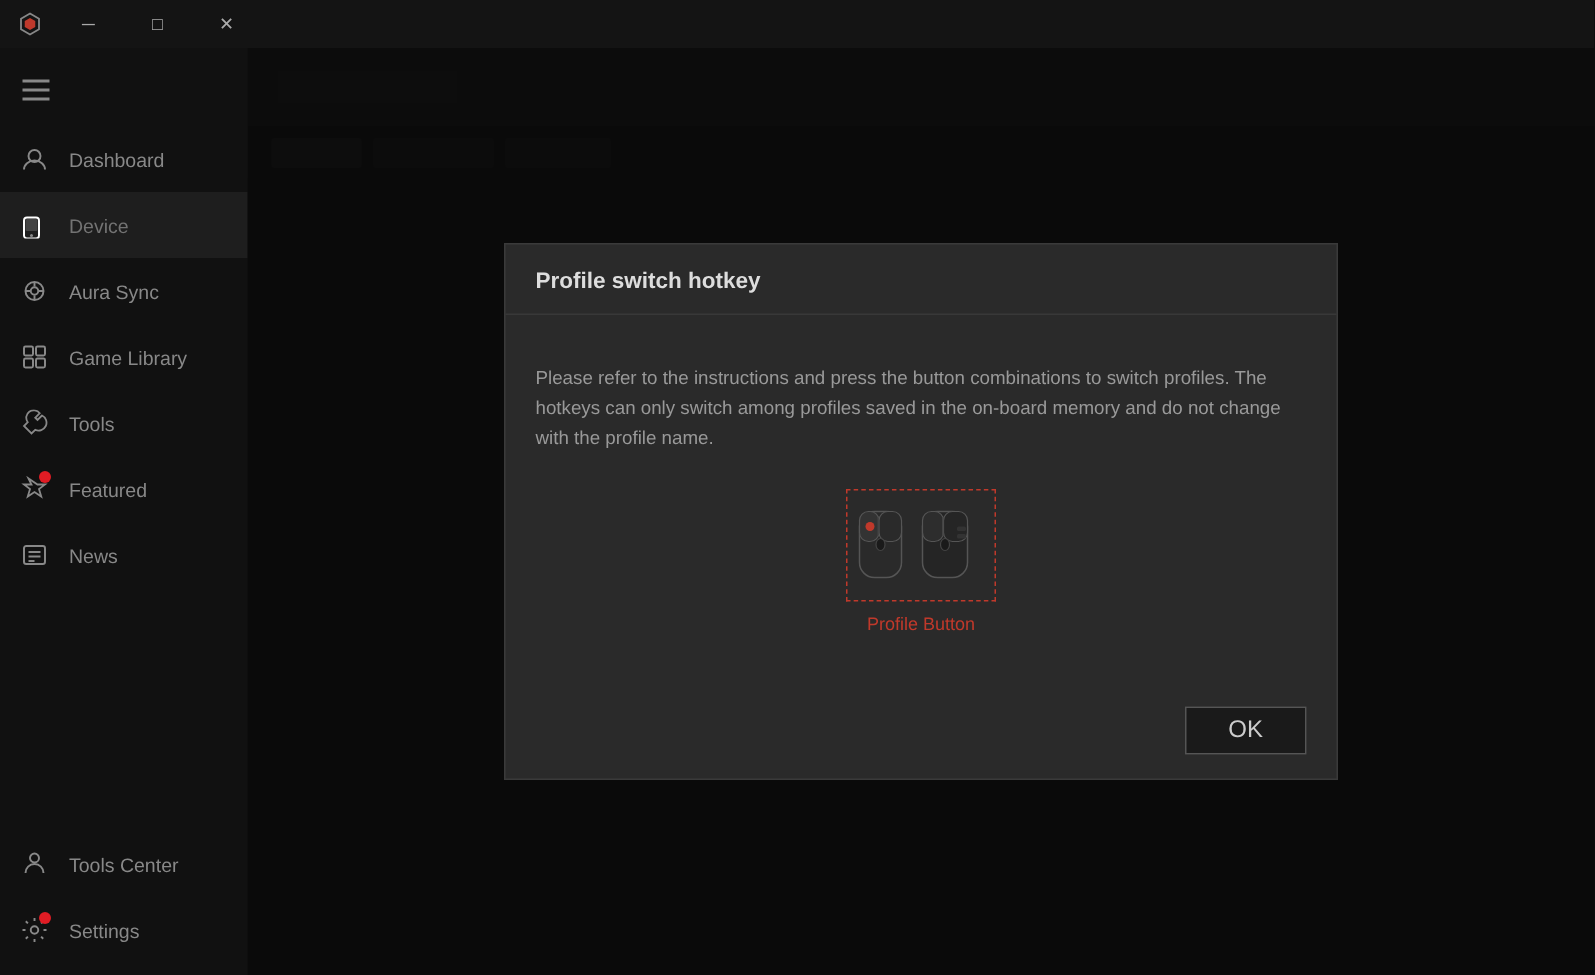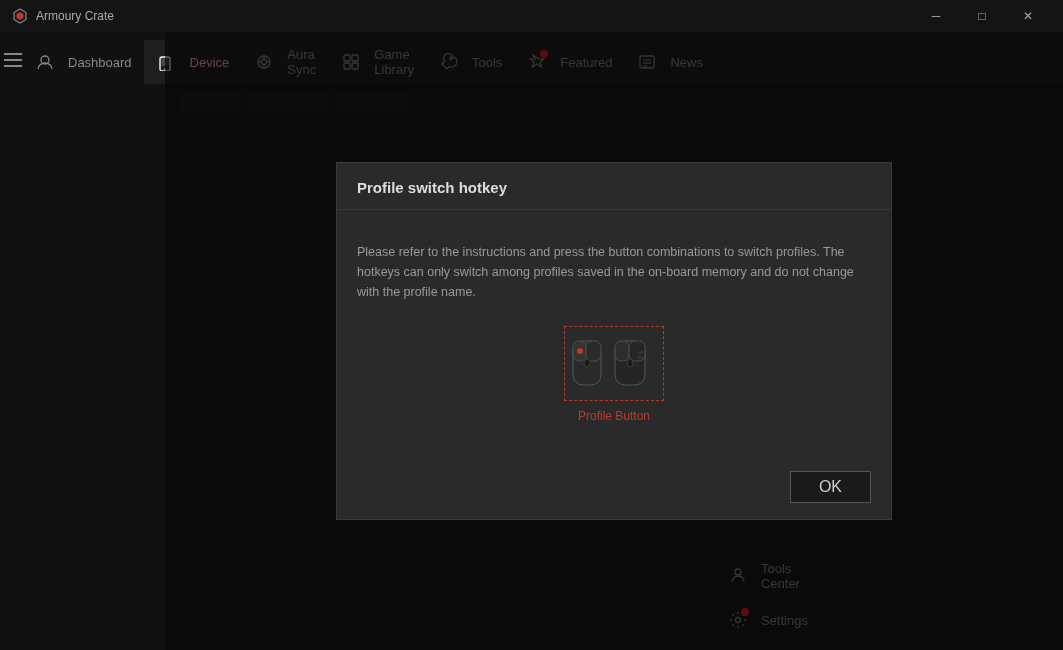--- a/index.html
+++ b/index.html
@@ -54,21 +54,21 @@
     .app-body {
       display: flex;
       height: calc(650px - 32px);
     }
 
     
     .sidebar {
       width: 165px;
       background: #111;
       display: flex;
-      flex-direction: row;
+      flex-direction: column;
       padding-top: 8px;
       flex-shrink: 0;
       position: relative;
       z-index: 10;
     }
     .sidebar-menu-btn {
       width: 40px;
       height: 40px;
       display: flex;
       align-items: center;
@@ -226,21 +226,20 @@
 </head>
 <body>
 
 <div class="title-bar">
   <span class="title-bar-icon">
     <svg width="16" height="16" viewBox="0 0 16 16">
       <polygon points="8,1 14,4.5 14,11.5 8,15 2,11.5 2,4.5" fill="none" stroke="#888" stroke-width="1.2"></polygon>
       <polygon points="8,4 11.5,6 11.5,10 8,12 4.5,10 4.5,6" fill="#c0392b"></polygon>
     </svg>
   </span>
-  <span class="title-bar-text">Armoury Crate</span>
   <div class="title-bar-controls">
     <button class="title-bar-btn">─</button>
     <button class="title-bar-btn">□</button>
     <button class="title-bar-btn close">✕</button>
   </div>
 </div>
 
 <div class="app-body">
 
   <div class="sidebar">
@@ -263,21 +262,21 @@
     </div>
 
     <div class="sidebar-item active">
       <span class="icon">
         <svg width="18" height="18" viewBox="0 0 18 18" fill="none">
           <rect x="2" y="4" width="10" height="14" rx="2" stroke="#fff" stroke-width="1.3"></rect>
           <rect x="3" y="5" width="8" height="8" rx="1" fill="#444"></rect>
           <circle cx="7" cy="16" r="1" fill="#888"></circle>
         </svg>
       </span>
-      <span style="color:#f9a8d4">Device</span>
+      <span style="color:#737373">Device</span>
     </div>
 
     <div class="sidebar-item">
       <span class="icon">
         <svg width="18" height="18" viewBox="0 0 18 18" fill="none">
           <circle cx="9" cy="9" r="6" stroke="#888" stroke-width="1.3"></circle>
           <circle cx="9" cy="9" r="2.5" stroke="#888" stroke-width="1.3"></circle>
           <line x1="9" y1="3" x2="9" y2="6" stroke="#888" stroke-width="1.3"></line>
           <line x1="9" y1="12" x2="9" y2="15" stroke="#888" stroke-width="1.3"></line>
           <line x1="3" y1="9" x2="6" y2="9" stroke="#888" stroke-width="1.3"></line>

